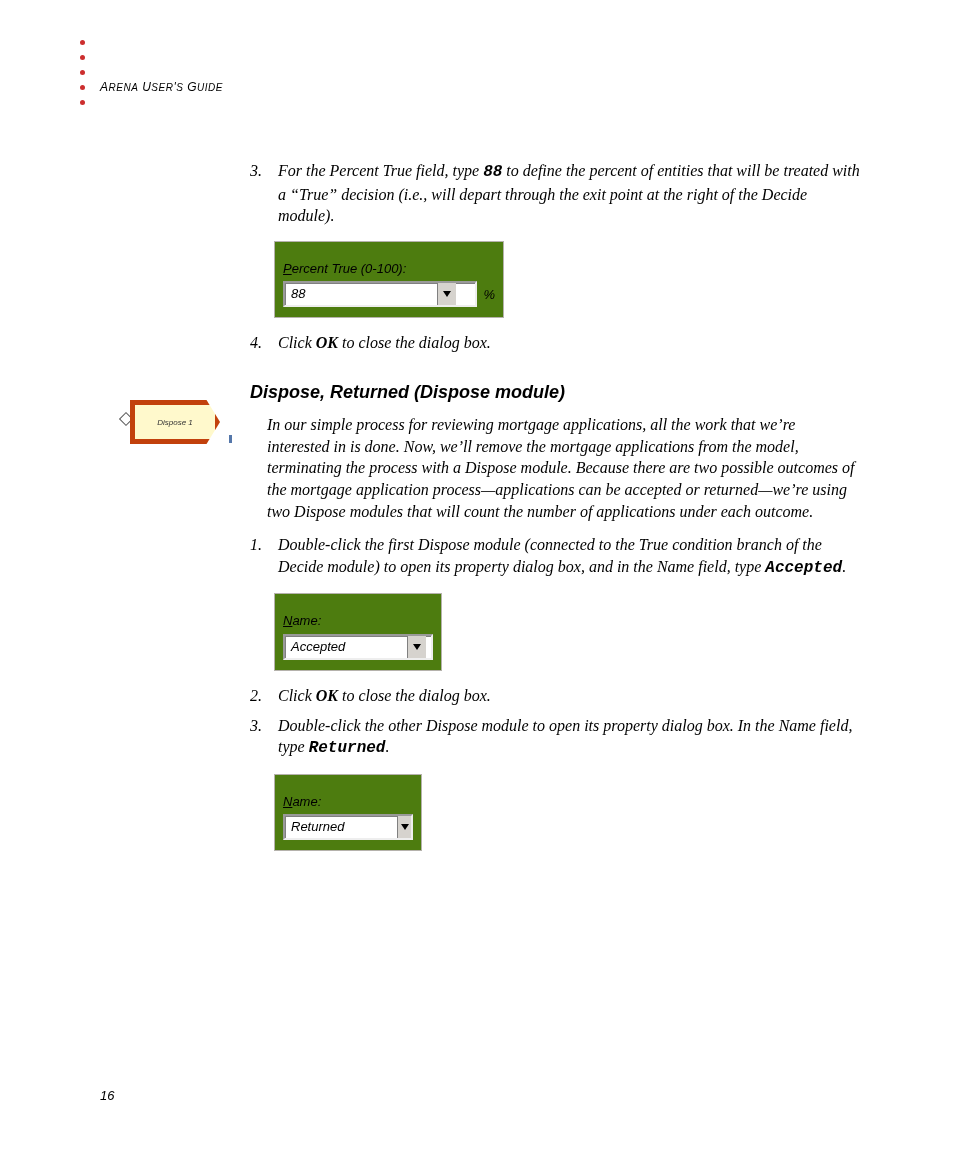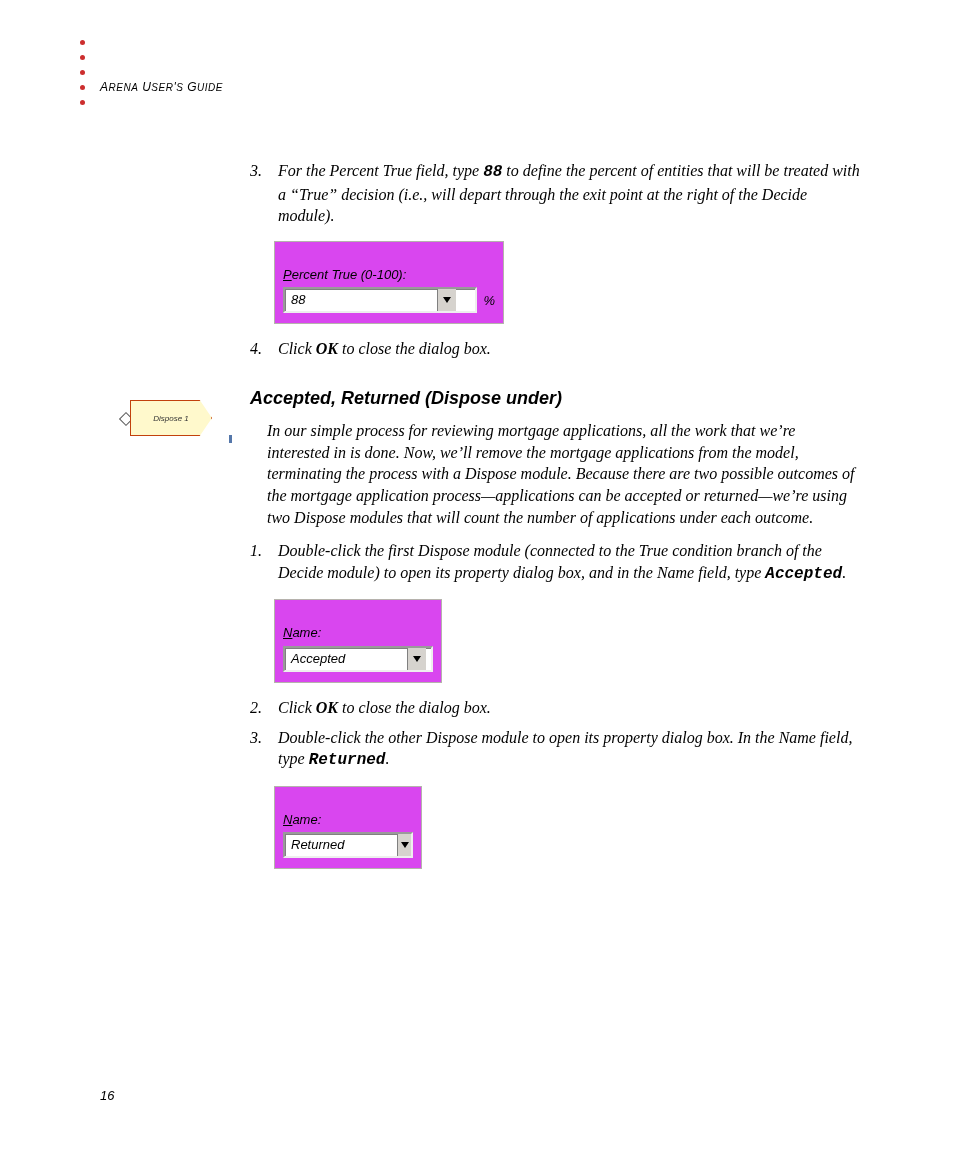--- a/index.html
+++ b/index.html
@@ -53,23 +53,23 @@
   .mono {
     font-family: "Courier New", Courier, monospace;
     font-weight: bold;
   }
   .bold {
     font-weight: bold;
   }
   
   .dlg {
     display: inline-block;
-    background: #d946ef;
+    background: #4d7c0f;
     border: 1px solid #b5b2ac;
-    padding: 24px 8px 10px 8px;
+    padding: 18px 8px 10px 8px;
     font-family: Tahoma, Arial, sans-serif;
     font-size: 13px;
     color: #000;
     margin: 6px 0 14px 24px;
   }
   .dlg .label {
     margin-bottom: 4px;
     font-size: 13px;
   }
   .dlg .underline {
@@ -122,21 +122,21 @@
     position: absolute;
     left: 130px;
     top: 400px;
     width: 90px;
     height: 45px;
   }
   .dispose-shape {
     width: 80px;
     height: 34px;
     background: #fff9cc;
-    border: 1px solid #c2410c;
+    border: 5px solid #c2410c;
     position: relative;
     clip-path: polygon(0 0, 85% 0, 100% 50%, 85% 100%, 0 100%);
     display: flex;
     align-items: center;
     justify-content: center;
     font-family: Arial, sans-serif;
     font-size: 8px;
     color: #333;
   }
   .dispose-connector {
@@ -215,21 +215,21 @@
 
     
     <div style="display:flex; gap:10px; margin-bottom:8px;">
       <div style="width:18px;">4.</div>
       <div style="flex:1;">
         <span>Click </span><span class="bold">OK</span><span> to close the dialog box.</span>
       </div>
     </div>
 
     
-    <h2 class="section">Accepted, Returned (Dispose under)</h2>
+    <h2 class="section">Dispose, Returned (Dispose module)</h2>
 
     <p class="body">In our simple process for reviewing mortgage applications, all the work that we’re interested in is done. Now, we’ll remove the mortgage applications from the model, terminating the process with a Dispose module. Because there are two possible outcomes of the mortgage application process—applications can be accepted or returned—we’re using two Dispose modules that will count the number of applications under each outcome.</p>
 
     
     <div style="display:flex; gap:10px; margin-bottom:8px;">
       <div style="width:18px;">1.</div>
       <div style="flex:1;">
         <span>Double-click the first Dispose module (connected to the True condition branch of the Decide module) to open its property dialog box, and in the Name field, type </span><span class="mono">Accepted</span><span>.</span>
       </div>
     </div>

